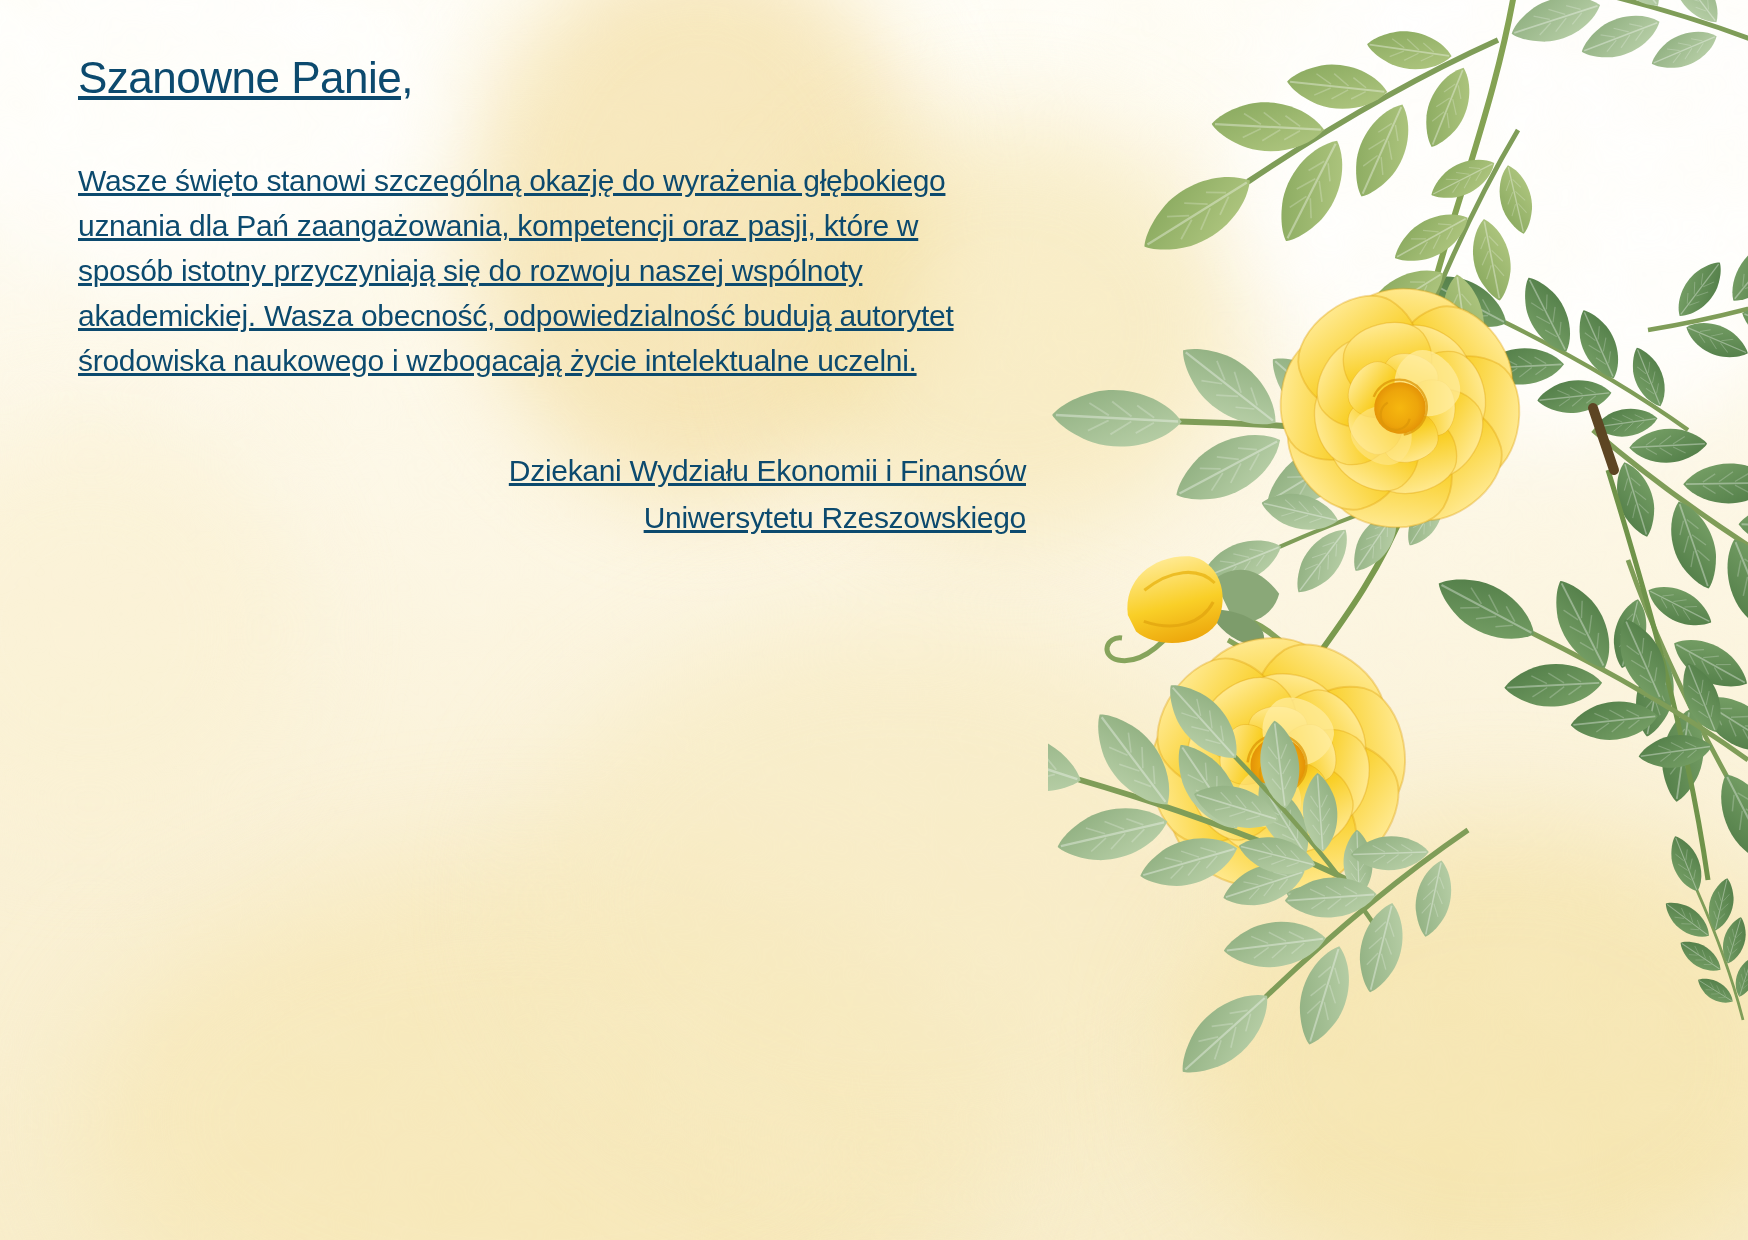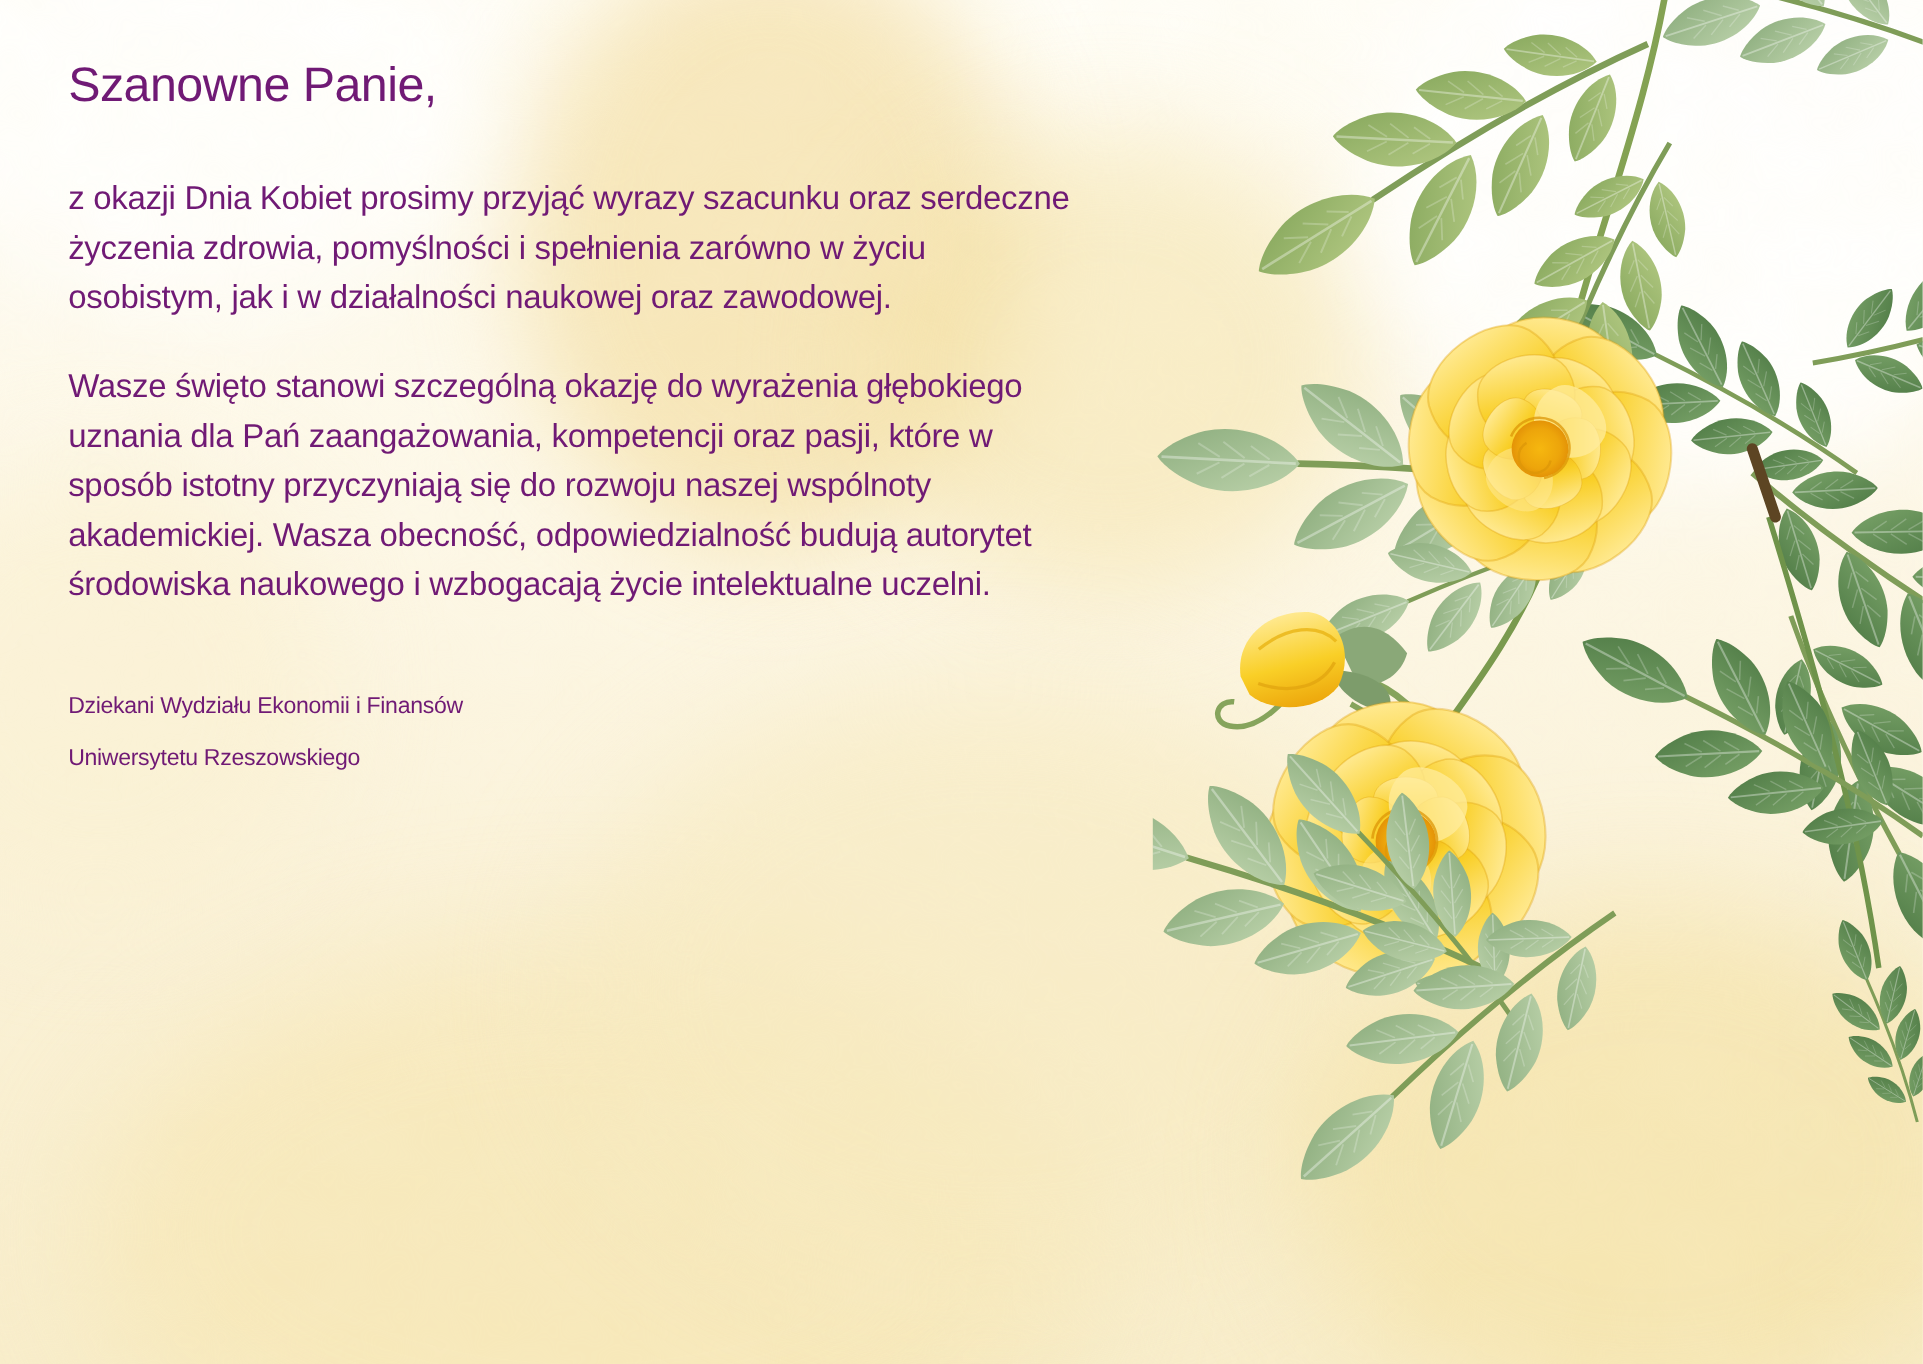--- a/index.html
+++ b/index.html
@@ -16,36 +16,37 @@
   .wash.w3{left:80px;top:860px;width:900px;height:520px;background:rgba(245,228,172,.55);filter:blur(60px);}
   .wash.w4{left:520px;top:620px;width:760px;height:560px;background:rgba(247,233,190,.6);filter:blur(55px);}
   .wash.w5{left:1180px;top:820px;width:640px;height:480px;background:rgba(243,222,150,.5);filter:blur(55px);}
   .wash.w6{left:-120px;top:420px;width:420px;height:420px;background:rgba(250,240,208,.6);filter:blur(50px);}
   .wash.w7{left:1240px;top:-120px;width:620px;height:560px;background:rgba(255,255,255,.92);filter:blur(40px);}
   .wash.w8{left:-80px;top:-100px;width:520px;height:380px;background:rgba(255,255,255,.8);filter:blur(42px);}
   .grain{position:absolute;inset:0;opacity:.28;pointer-events:none;}
 
   
   .letter{
-    position:absolute;left:62px;top:56px;width:948px;
-    color:#701a75;
+    position:absolute;left:78px;top:56px;width:948px;
+    color:#0c4a6e;
+    text-decoration:underline;
   }
   .salutation{
     font-size:44px;line-height:44px;font-weight:400;
     letter-spacing:-0.5px;margin:0 0 58px 0;
   }
   .para{
     font-size:30px;line-height:45px;font-weight:400;
     letter-spacing:-0.3px;margin:0 0 36px 0;
     white-space:pre-line;
   }
   .signature{
-    font-size:21px;line-height:47px;font-weight:400;
+    font-size:30px;line-height:47px;font-weight:400;
     letter-spacing:-0.3px;margin:64px 0 0 0;
-    text-align:left;white-space:pre-line;
+    text-align:right;white-space:pre-line;
   }
 
   
   .roses{position:absolute;right:0;top:0;width:700px;height:1240px;}
 </style>
 </head>
 <body>
 
 <div class="wash w1"></div>
 <div class="wash w2"></div>
@@ -185,23 +186,20 @@
     <use href="#pin7" transform="translate(300,880) rotate(200) scale(1.15)" fill="url(#gL1)"></use>
     <use href="#pin7" transform="translate(330,930) rotate(230) scale(0.9)" fill="url(#gL1)"></use>
     <use href="#pin7" transform="translate(420,830) rotate(140) scale(1.05)" fill="url(#gL1)"></use>
     <use href="#pin7" transform="translate(700,760) rotate(210) scale(1.0)" fill="url(#gL3)"></use>
     <use href="#pin7" transform="translate(695,1020) rotate(250) scale(0.55)" fill="url(#gL3)"></use>
   </g>
 </svg>
 
 <div class="letter">
   <h1 class="salutation">Szanowne Panie,</h1>
-  <p class="para">z okazji Dnia Kobiet prosimy przyjąć wyrazy szacunku oraz serdeczne
-życzenia zdrowia, pomyślności i spełnienia zarówno w życiu
-osobistym, jak i w działalności naukowej oraz zawodowej.</p>
   <p class="para">Wasze święto stanowi szczególną okazję do wyrażenia głębokiego
 uznania dla Pań zaangażowania, kompetencji oraz pasji, które w
 sposób istotny przyczyniają się do rozwoju naszej wspólnoty
 akademickiej. Wasza obecność, odpowiedzialność budują autorytet
 środowiska naukowego i wzbogacają życie intelektualne uczelni.</p>
   <p class="signature">Dziekani Wydziału Ekonomii i Finansów
 Uniwersytetu Rzeszowskiego</p>
 </div>
 
 </body></html>

